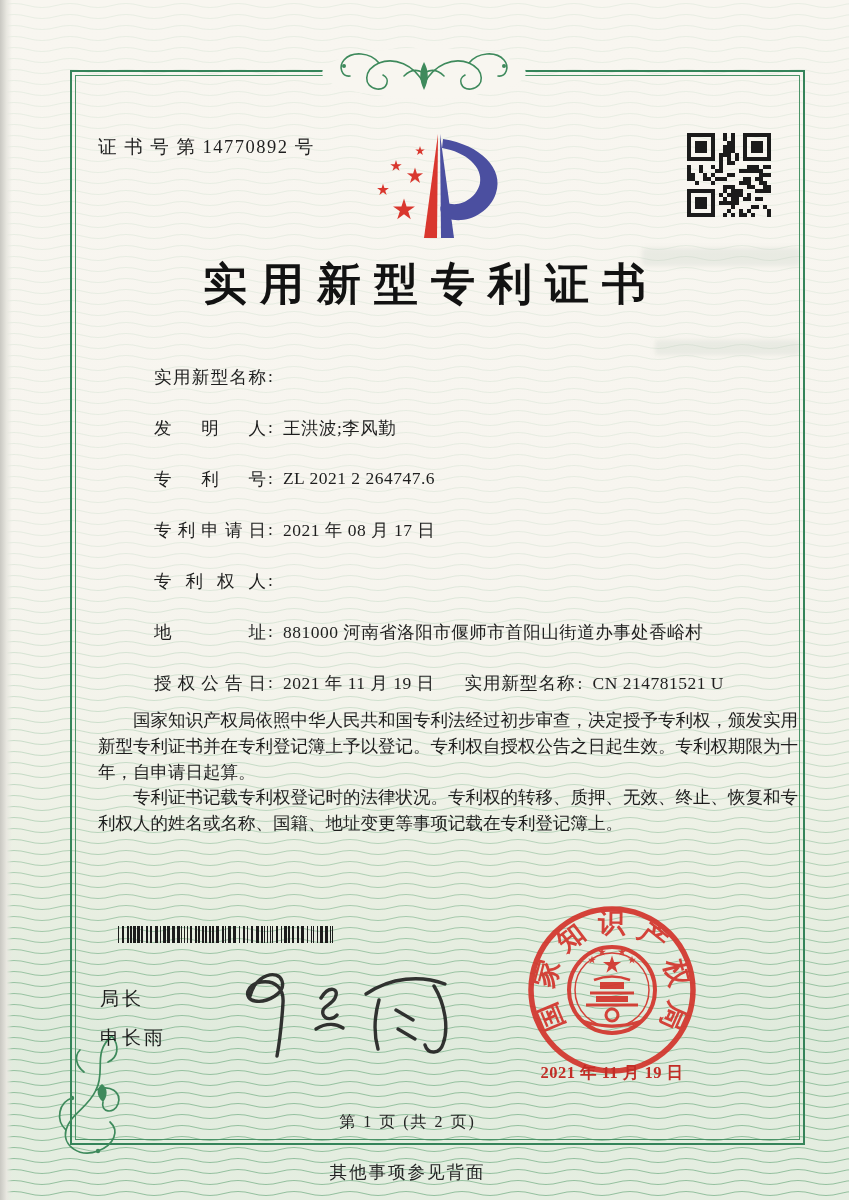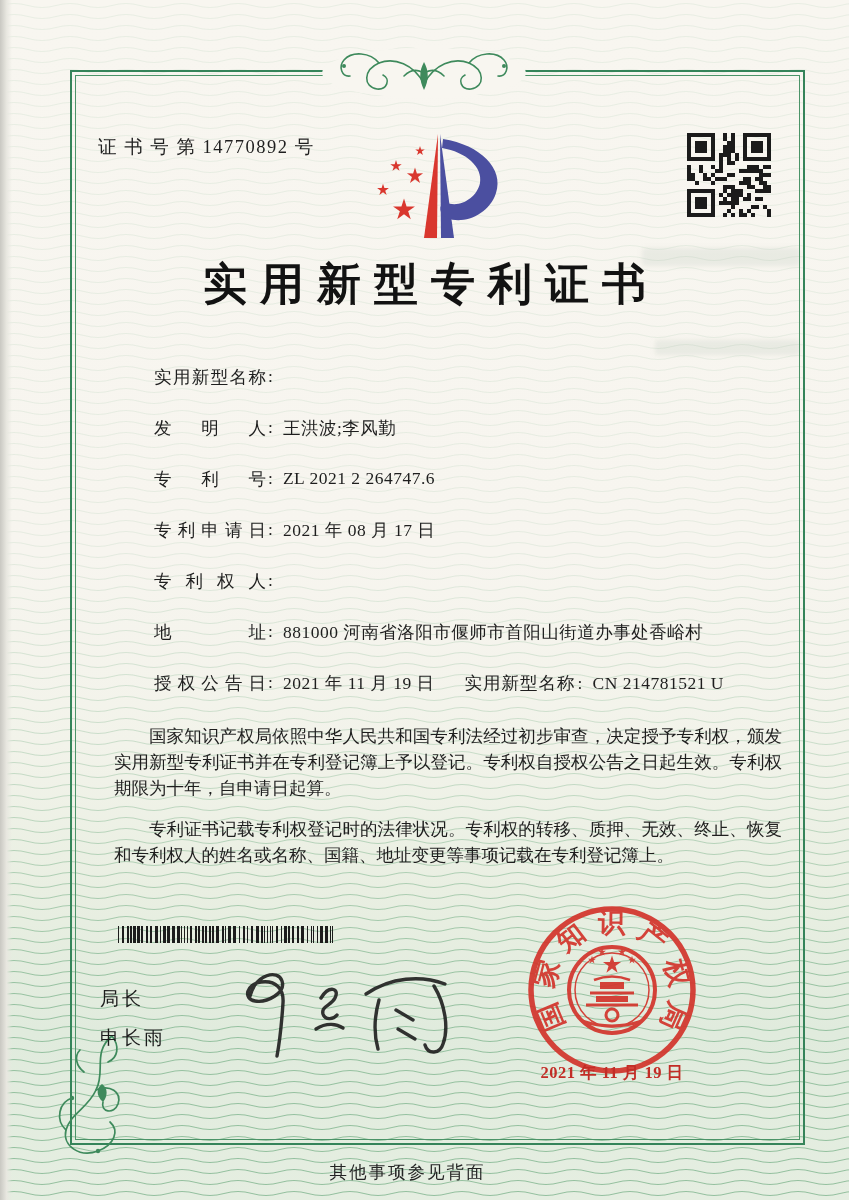--- a/index.html
+++ b/index.html
@@ -35,21 +35,21 @@
   .fields{position:absolute;left:114px;top:364px;width:690px;font-size:17.5px;color:#1e1e1e;}
   .frow{display:flex;align-items:center;height:25px;margin-bottom:26px;white-space:nowrap;margin-left:40px;}
   .flabel{display:inline-block;width:112px;text-align:justify;text-align-last:justify;}
   .fcolon{margin:0 10px 0 2px;}
   .fvalue{letter-spacing:.5px;}
   .grant2{margin-left:30px;display:inline-flex;align-items:baseline;}
   .grant2 .flabel{width:auto;text-align-last:auto;letter-spacing:1px;}
 
   .paras{position:absolute;left:98px;top:708px;width:700px;font-size:17.5px;line-height:25.8px;
          text-align:justify;color:#1e1e1e;}
-  .paras p{margin:16px;text-indent:2em;}
+  .paras p{margin:0;text-indent:2em;}
 
   .barcode{position:absolute;left:118px;top:926px;width:218px;height:17px;display:flex;align-items:stretch;}
   .barcode i{display:block;height:100%;}
 
   .director{position:absolute;left:100px;top:986px;font-size:19px;color:#1b1b1b;letter-spacing:3px;}
   .director .name{margin-top:13px;}
   .signature{position:absolute;left:220px;top:958px;}
 
   .seal{position:absolute;left:524px;top:902px;mix-blend-mode:multiply;opacity:.93;}
   .seal-date{position:absolute;left:508px;top:1062px;width:208px;text-align:center;
@@ -777,16 +777,17 @@
         <rect x="76" y="80" width="24" height="7" stroke="none"></rect>
         <path d="M66,91 h44" fill="none" stroke-width="3"></path>
         <rect x="72" y="94" width="32" height="6" stroke="none"></rect>
         <path d="M62,103 h52" fill="none" stroke-width="3"></path>
         <circle cx="88" cy="113" r="6" fill="none" stroke-width="3"></circle>
         <path d="M58,119 Q88,129 118,119" fill="none" stroke-width="3"></path>
       </g>
     </svg>
     <div class="seal-date">2021 年 11 月 19 日</div>
 
+    <div class="page-num">第 1 页 (共 2 页)</div>
     <div class="back-note">其他事项参见背面</div>
 
   </div>
 </div>
 
 </body></html>

